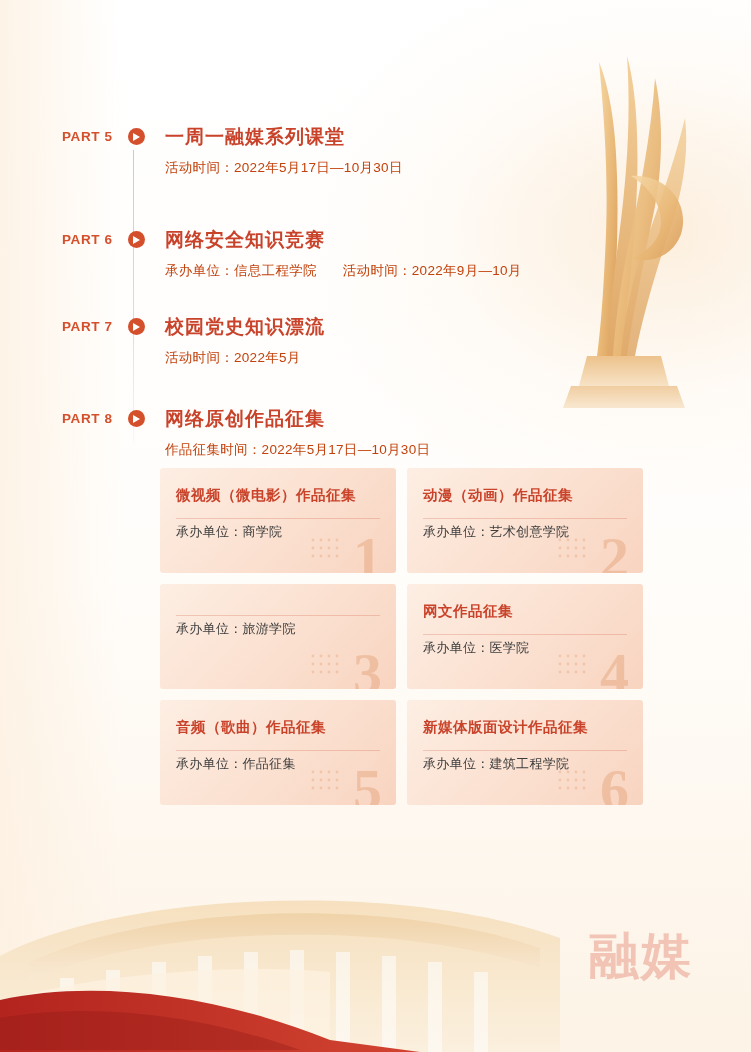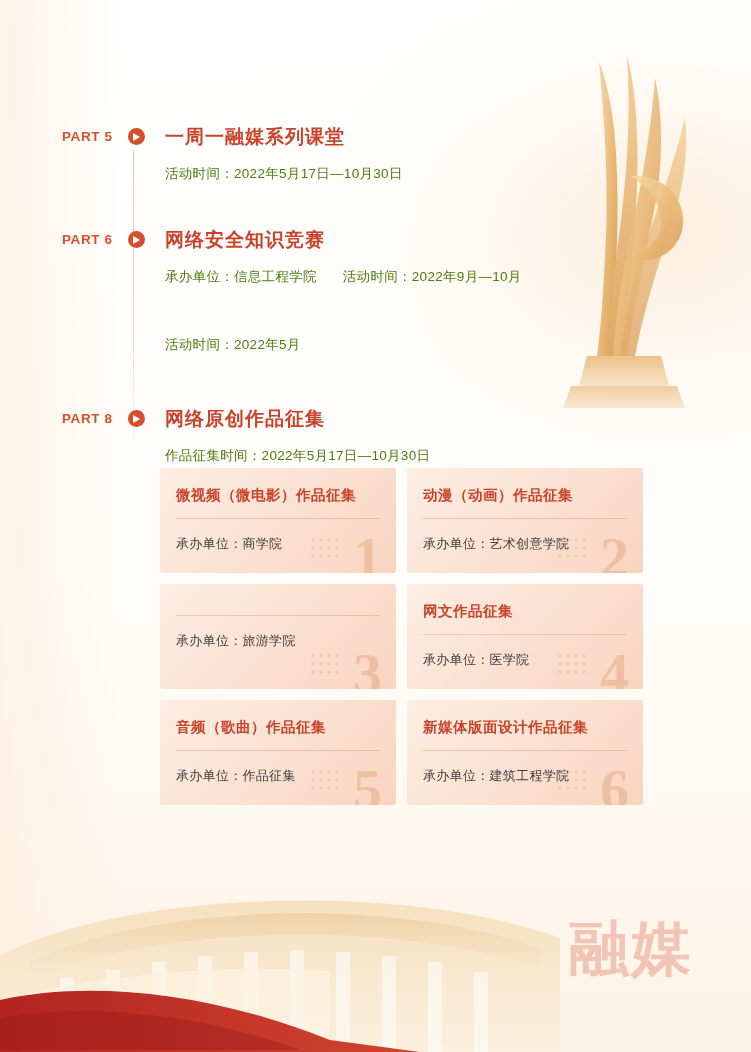--- a/index.html
+++ b/index.html
@@ -59,21 +59,21 @@
     width: 420px;
     height: 130px;
     pointer-events: none;
   }
 
   
   .watermark {
     position: absolute;
     right: 58px;
     bottom: 62px;
-    font-size: 60px;
+    font-size: 50px;
     font-weight: 700;
     letter-spacing: 2px;
     color: rgba(214,84,58,0.30);
     font-family: "Liberation Sans", sans-serif;
     pointer-events: none;
     white-space: nowrap;
   }
 
   
   .content {
@@ -123,24 +123,24 @@
   }
   .part-dot svg { display: block; }
   .part-title {
     font-size: 19px;
     font-weight: 700;
     color: #c9432b;
     letter-spacing: 1px;
     line-height: 1;
   }
   .part-meta {
-    margin-top: 19px;
+    margin-top: 13px;
     margin-left: 103px;
     font-size: 13.5px;
-    color: #4d7c0f;
+    color: #c2410c;
     letter-spacing: 0.3px;
     display: flex;
     gap: 26px;
   }
   .part-meta span { white-space: nowrap; }
 
   
   .cards {
     position: absolute;
     left: 160px;
@@ -169,21 +169,21 @@
     z-index: 2;
   }
   .card-rule {
     margin-top: 13px;
     height: 1px;
     background: rgba(201,67,43,0.22);
     position: relative;
     z-index: 2;
   }
   .card-org {
-    margin-top: 16px;
+    margin-top: 4px;
     font-size: 13px;
     color: #3d3d3d;
     letter-spacing: 0.3px;
     position: relative;
     z-index: 2;
   }
   .card-num {
     position: absolute;
     right: 14px;
     bottom: -14px;
@@ -311,20 +311,29 @@
       </div>
       <div class="part-title">网络安全知识竞赛</div>
     </div>
     <div class="part-meta">
       <span>承办单位：信息工程学院</span>
       <span>活动时间：2022年9月—10月</span>
     </div>
   </div>
 
   <div class="part-block" style="top:317px;">
+    <div class="part-head">
+      <div class="part-tag">PART 7</div>
+      <div class="part-dot">
+        <svg width="7" height="8" viewBox="0 0 7 8">
+            <path d="M0 0 L7 4 L0 8 Z" fill="#ffffff"></path>
+          </svg>
+      </div>
+      <div class="part-title">校园党史知识漂流</div>
+    </div>
     <div class="part-meta">
       <span>活动时间：2022年5月</span>
     </div>
   </div>
 
   <div class="part-block" style="top:409px;">
     <div class="part-head">
       <div class="part-tag">PART 8</div>
       <div class="part-dot">
         <svg width="7" height="8" viewBox="0 0 7 8">

